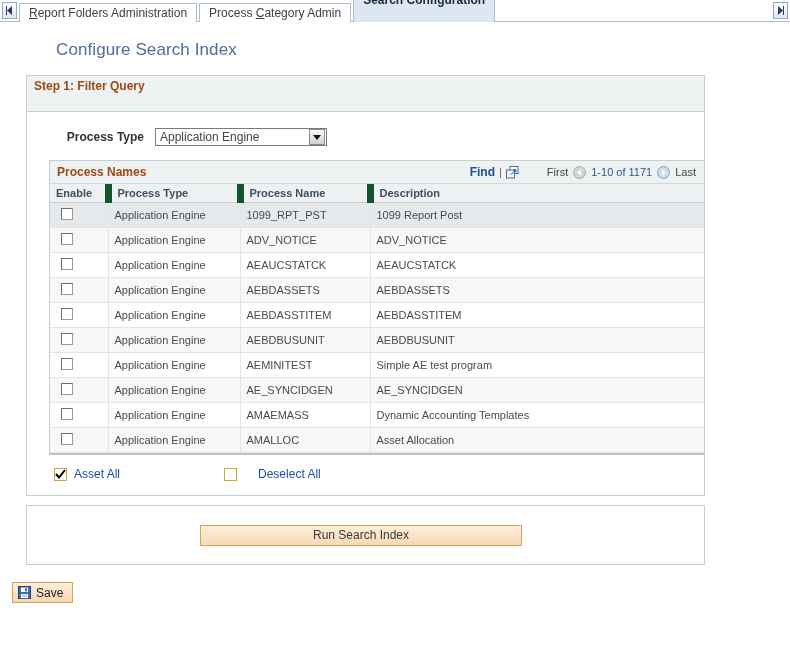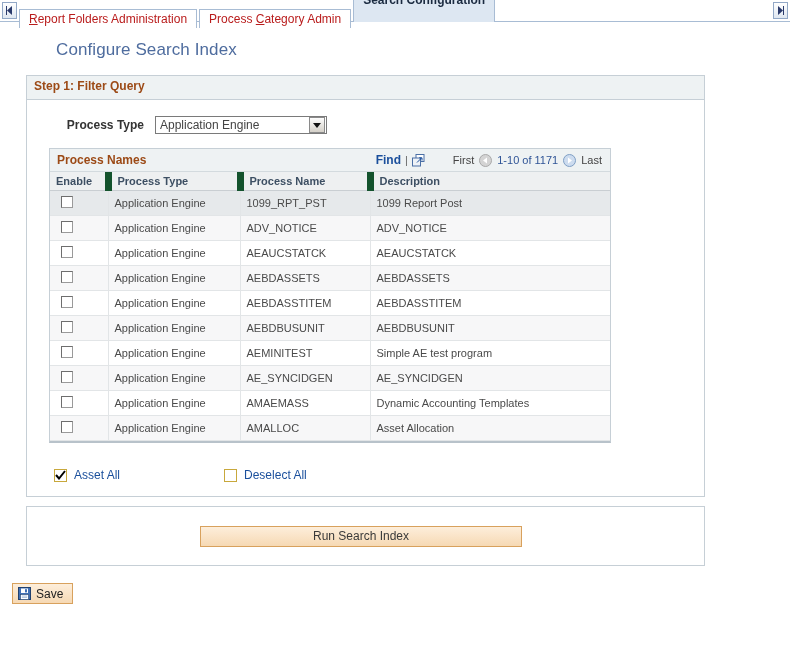--- a/index.html
+++ b/index.html
@@ -43,26 +43,26 @@
   }
   .scroll-arrow svg { display:block; }
   .tab {
     height: 19px;
     line-height: 19px;
     padding: 0 9px;
     margin-right: 2px;
     border: 1px solid #a8bcd4;
     border-bottom: none;
     background: #ffffff;
-    color: #b91c1c;
+    color: #404040;
     font-size: 12px;
     white-space: nowrap;
     box-sizing: border-box;
     position: relative;
-    top: 7px;
+    top: 1px;
   }
   .tab.active {
     background: #dde7f2;
     font-weight: bold;
     color: #1a2a40;
     height: 33px;
     line-height: 21px;
     top: 1px;
   }
   .tab u { text-decoration: underline; }
@@ -80,21 +80,21 @@
   .panel {
     margin: 9px 0 0 26px;
     width: 679px;
     border: 1px solid #c6cfd6;
     background: #ffffff;
     box-sizing: border-box;
   }
   .panel-head {
     background: #eef2f3;
     border-bottom: 1px solid #c6cfd6;
-    height: 24px;
+    height: 36px;
     line-height: 20px;
     padding-left: 7px;
     font-weight: bold;
     font-size: 12px;
     color: #9c4a16;
     box-sizing: border-box;
   }
   .panel-body { padding: 0; }
 
   
@@ -132,22 +132,22 @@
     border: 1px solid #8a8a8a;
     background: linear-gradient(#fdfdfd, #d4d0c8);
     display: flex;
     align-items: center;
     justify-content: center;
     box-sizing: border-box;
   }
 
   
   .grid-wrap {
-    margin: 0 0 13px 22px;
-    width: 562px;
+    margin: 0 0 0 22px;
+    width: 656px;
     border: 1px solid #c6cfd6;
     border-bottom: 2px solid #b8c2ca;
     box-sizing: border-box;
   }
   .grid-title-bar {
     background: #eef2f3;
     border-bottom: 1px solid #d3dade;
     height: 23px;
     display: flex;
     align-items: center;
@@ -230,21 +230,21 @@
     margin-left: 5px;
   }
 
   
   .selectall-row {
     display: flex;
     align-items: center;
     padding: 12px 0 14px 27px;
   }
   .sa-item { display: flex; align-items: center; }
-  .sa-item.second { margin-left: 104px; }
+  .sa-item.second { margin-left: 104px; gap: 14px; }
   .cb-gold {
     width: 13px;
     height: 13px;
     border: 1px solid #c8a83c;
     background: #ffffff;
     display: flex;
     align-items: center;
     justify-content: center;
     box-sizing: border-box;
     margin-right: 7px;

